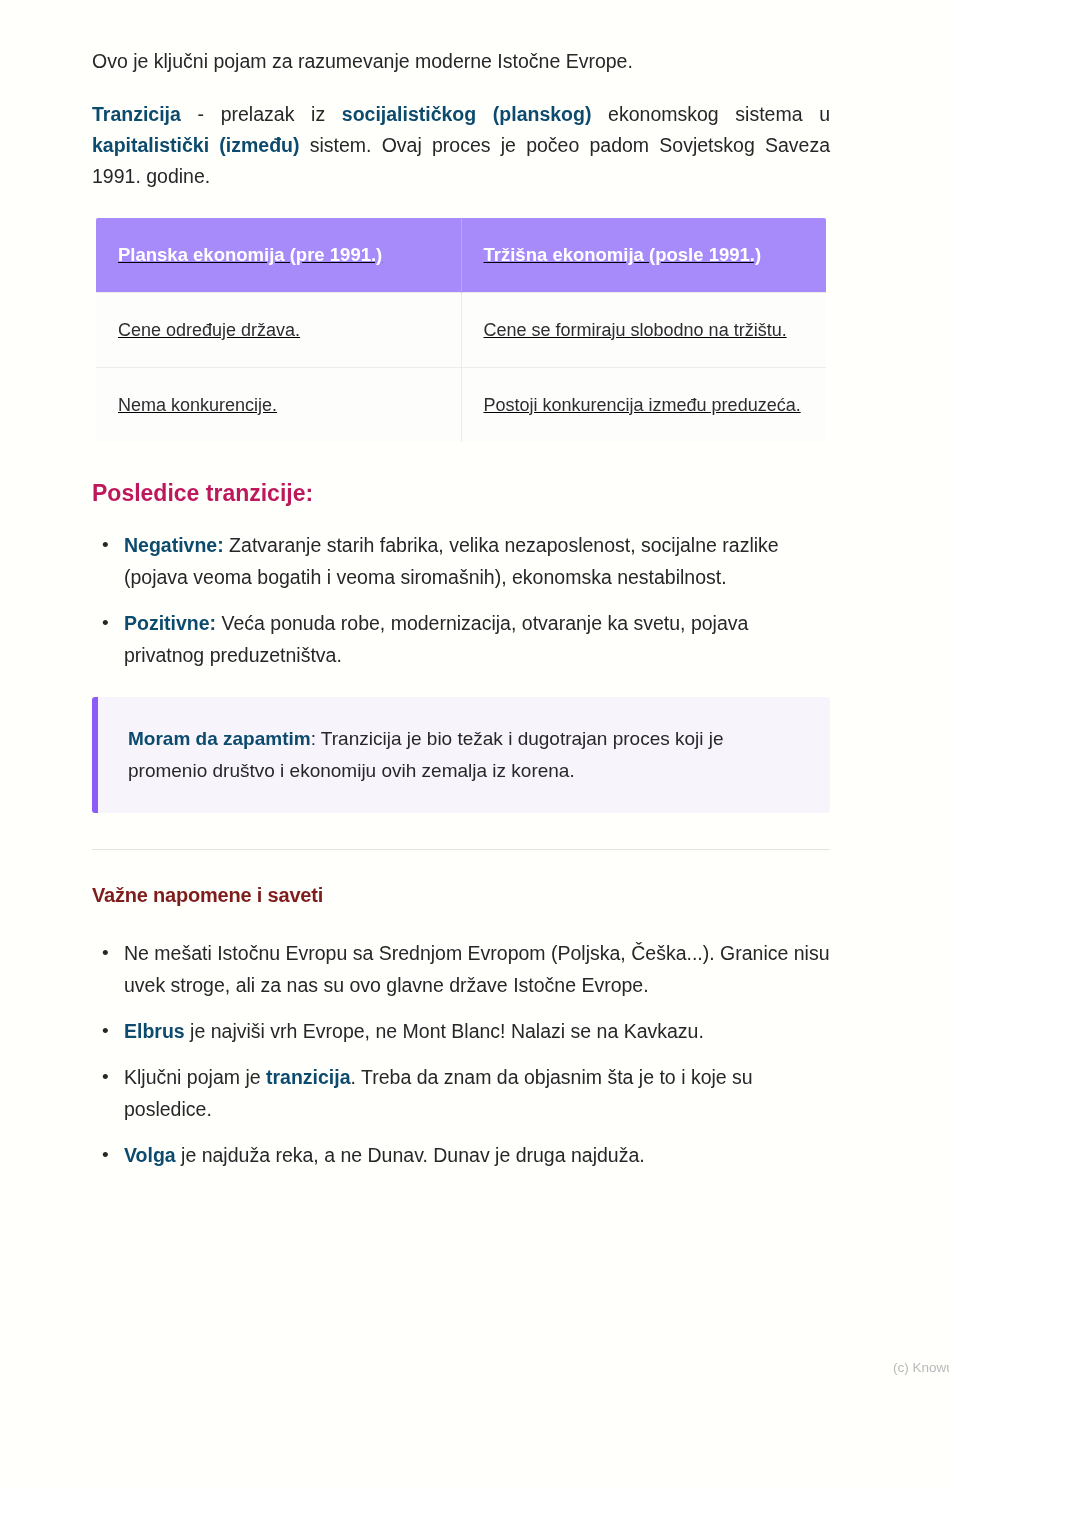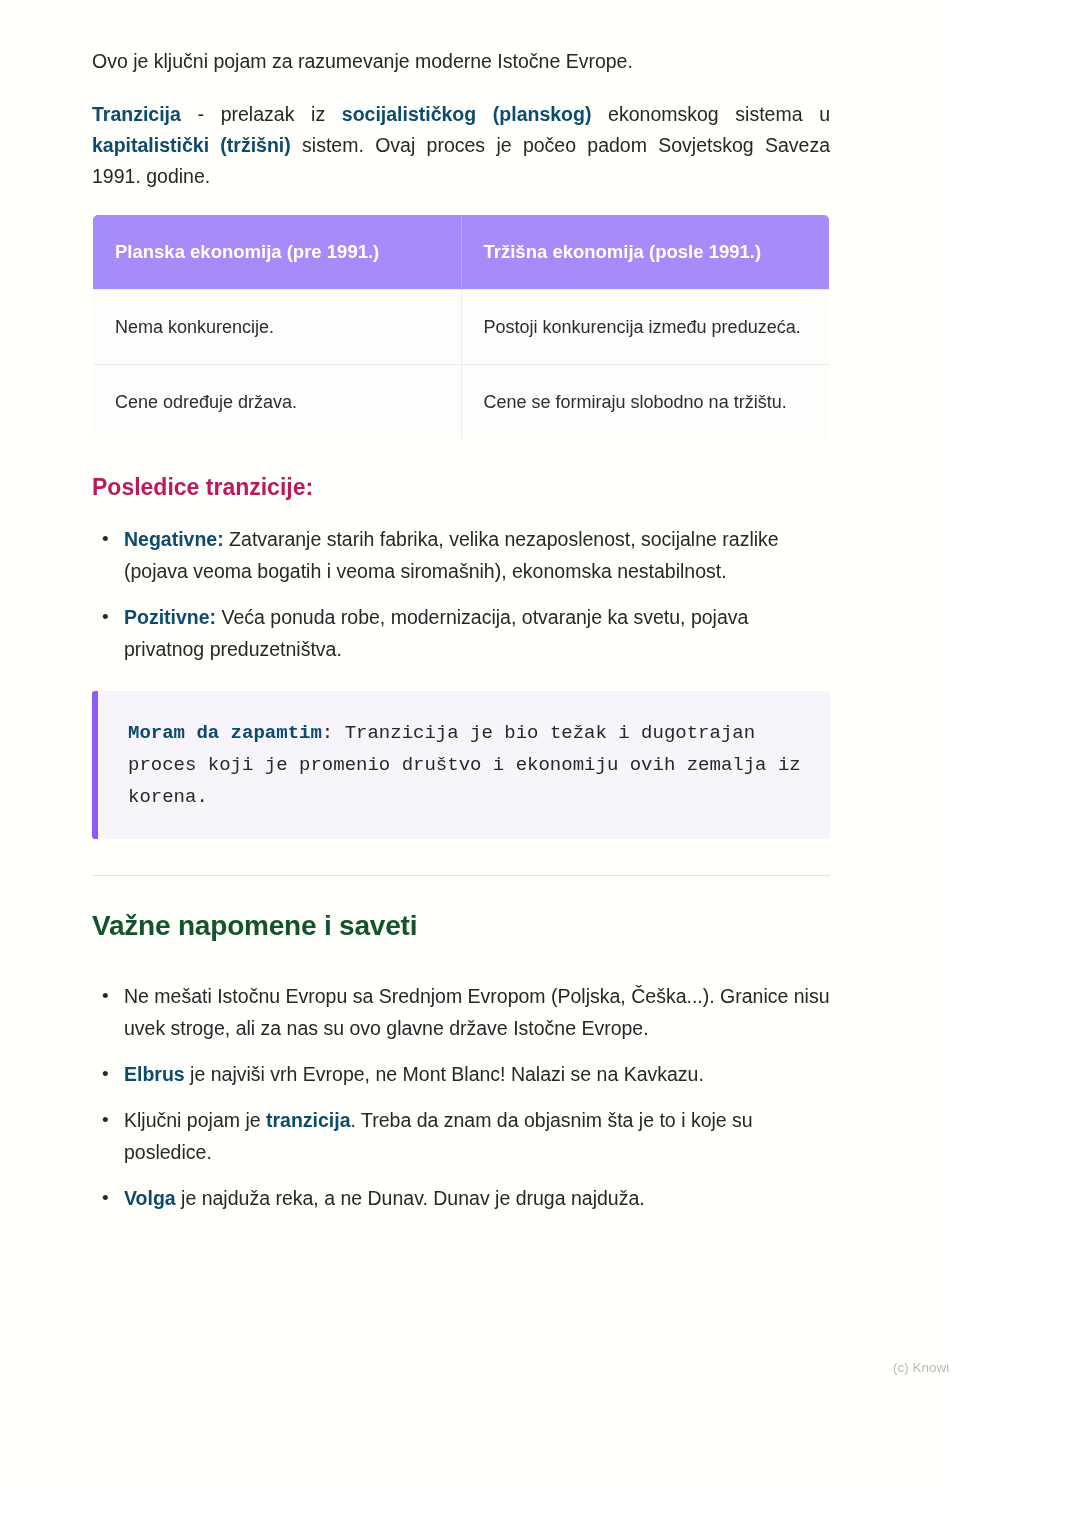--- a/index.html
+++ b/index.html
@@ -65,24 +65,25 @@
   }
   p.para.first { text-align: left; }
   p.para b, .bold { font-weight: bold; color: #0c4a6e; }
 
   
   .cmp-table {
     width: 738px;
     border-collapse: collapse;
     margin-top: 22px;
     margin-bottom: 34px;
-    border: 1px solid #404040;
+    border: 4px solid #404040;
     border-radius: 6px;
     overflow: hidden;
     table-layout: fixed;
+    text-decoration: underline;
   }
   .cmp-table th {
     background: #a78bfa;
     color: #ffffff;
     font-size: 18.5px;
     font-weight: bold;
     text-align: left;
     padding: 26px 22px;
     border: none;
   }
@@ -130,39 +131,38 @@
   }
 
   
   .callout {
     background: #f7f4fb;
     border-left: 6px solid #8b5cf6;
     padding: 26px 26px 26px 30px;
     margin-top: 26px;
     margin-bottom: 36px;
     border-radius: 3px;
-    font-family: Liberation Mono, monospace;
   }
   .callout p {
     font-size: 19px;
     line-height: 32px;
     color: #27272a;
   }
 
   hr.divider {
     border: none;
     border-top: 1px solid #e4e4e2;
     margin: 24px 0 34px 0;
   }
 
   h2.section-title {
-    font-size: 28px;
+    font-size: 20px;
     font-weight: bold;
-    color: #14532d;
-    margin-bottom: 38px;
+    color: #7f1d1d;
+    margin-bottom: 30px;
     letter-spacing: -0.2px;
   }
 
   .watermark {
     position: absolute;
     left: 893px;
     top: 1360px;
     font-size: 13.5px;
     color: #b9b9bb;
     font-family: "Liberation Sans", sans-serif;
@@ -175,37 +175,37 @@
 <div id="page">
 
   <div class="page-sheet"></div>
   <div class="right-gutter"></div>
   <div class="scroll-strip"></div>
 
   <div class="content">
 
     <p class="para first">Ovo je ključni pojam za razumevanje moderne Istočne Evrope.</p>
 
-    <p class="para"><span class="bold">Tranzicija</span><span> - prelazak iz </span><span class="bold">socijalističkog (planskog)</span><span> ekonomskog sistema u </span><span class="bold">kapitalistički (tržišni)</span><span> sistem. Ovaj proces je počeo padom Sovjetskog Saveza 1991. godine.</span></p>
+    <p class="para"><span class="bold">Tranzicija</span><span> - prelazak iz </span><span class="bold">socijalističkog (planskog)</span><span> ekonomskog sistema u </span><span class="bold">kapitalistički (između)</span><span> sistem. Ovaj proces je počeo padom Sovjetskog Saveza 1991. godine.</span></p>
 
     <table class="cmp-table">
       <thead>
         <tr>
           <th>Planska ekonomija (pre 1991.)</th>
           <th>Tržišna ekonomija (posle 1991.)</th>
         </tr>
       </thead>
       <tbody>
         <tr>
+          <td>Cene određuje država.</td>
+          <td>Cene se formiraju slobodno na tržištu.</td>
+        </tr>
+        <tr>
           <td>Nema konkurencije.</td>
           <td>Postoji konkurencija između preduzeća.</td>
-        </tr>
-        <tr>
-          <td>Cene određuje država.</td>
-          <td>Cene se formiraju slobodno na tržištu.</td>
         </tr>
       </tbody>
     </table>
 
     <h3 class="sub-head">Posledice tranzicije:</h3>
 
     <ul class="bullets">
       <li><span class="bold">Negativne:</span><span> Zatvaranje starih fabrika, velika nezaposlenost, socijalne razlike (pojava veoma bogatih i veoma siromašnih), ekonomska nestabilnost.</span></li>
       <li><span class="bold">Pozitivne:</span><span> Veća ponuda robe, modernizacija, otvaranje ka svetu, pojava privatnog preduzetništva.</span></li>
     </ul>

